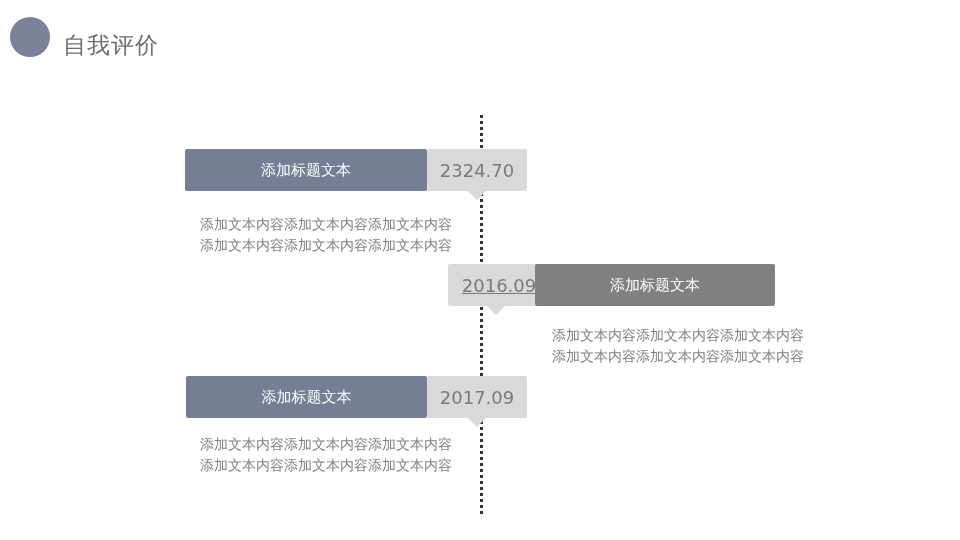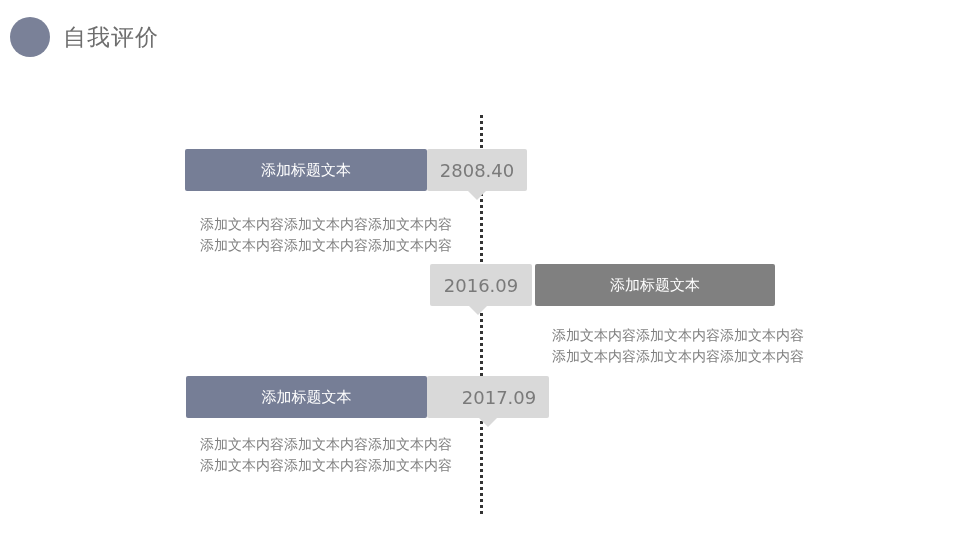--- a/index.html
+++ b/index.html
@@ -6,21 +6,21 @@
   body {
     width: 960px; height: 540px; position: relative; overflow: hidden;
     background: #ffffff;
     font-family: "DejaVu Sans", "Liberation Sans", sans-serif;
   }
   .header-circle {
     position: absolute; left: 10px; top: 17px; width: 40px; height: 40px;
     border-radius: 50%; background: #7a8198;
   }
   .header-title {
-    position: absolute; left: 63px; top: 21px; font-size: 23px; color: #6e6e6e;
+    position: absolute; left: 63px; top: 29px; font-size: 23px; color: #6e6e6e;
     letter-spacing: 1px; line-height: 32px;
   }
   .timeline-line {
     position: absolute; left: 480px; top: 115px; width: 3px; height: 400px;
     background-image: linear-gradient(to bottom, #333 0, #333 3px, transparent 3px, transparent 6px);
     background-size: 3px 6px;
   }
   .title-bar {
     position: absolute; height: 42px; color: #ffffff; font-size: 15px;
     display: flex; align-items: center; justify-content: center;
@@ -48,36 +48,36 @@
 </head>
 <body>
 
 <div class="header-circle"></div>
 <div class="header-title">自我评价</div>
 
 <div class="timeline-line"></div>
 
 <div>
   <div class="title-bar blue" style="left:185px; top:149px; width:242px;">添加标题文本</div>
-  <div class="date-box" style="left:427px; top:149px; width:100px;">2808.40</div>
+  <div class="date-box" style="left:427px; top:149px; width:100px;">2324.70</div>
   <div class="desc" style="left:200px; top:214px;">
     <div>添加文本内容添加文本内容添加文本内容</div>
     <div>添加文本内容添加文本内容添加文本内容</div>
   </div>
 </div>
 
 <div>
-  <div class="date-box left-pointer" style="left:430px; top:264px; width:102px;">2016.09</div>
+  <div class="date-box left-pointer" style="left:448px; top:264px; width:102px;text-decoration:underline;">2016.09</div>
   <div class="title-bar gray" style="left:535px; top:264px; width:240px;">添加标题文本</div>
   <div class="desc" style="left:552px; top:325px;">
     <div>添加文本内容添加文本内容添加文本内容</div>
     <div>添加文本内容添加文本内容添加文本内容</div>
   </div>
 </div>
 
 <div>
   <div class="title-bar blue" style="left:186px; top:376px; width:241px;">添加标题文本</div>
-  <div class="date-box" style="left:427px; top:376px; width:100px;padding-left:22px;">2017.09</div>
+  <div class="date-box" style="left:427px; top:376px; width:100px;">2017.09</div>
   <div class="desc" style="left:200px; top:434px;">
     <div>添加文本内容添加文本内容添加文本内容</div>
     <div>添加文本内容添加文本内容添加文本内容</div>
   </div>
 </div>
 
 </body></html>

